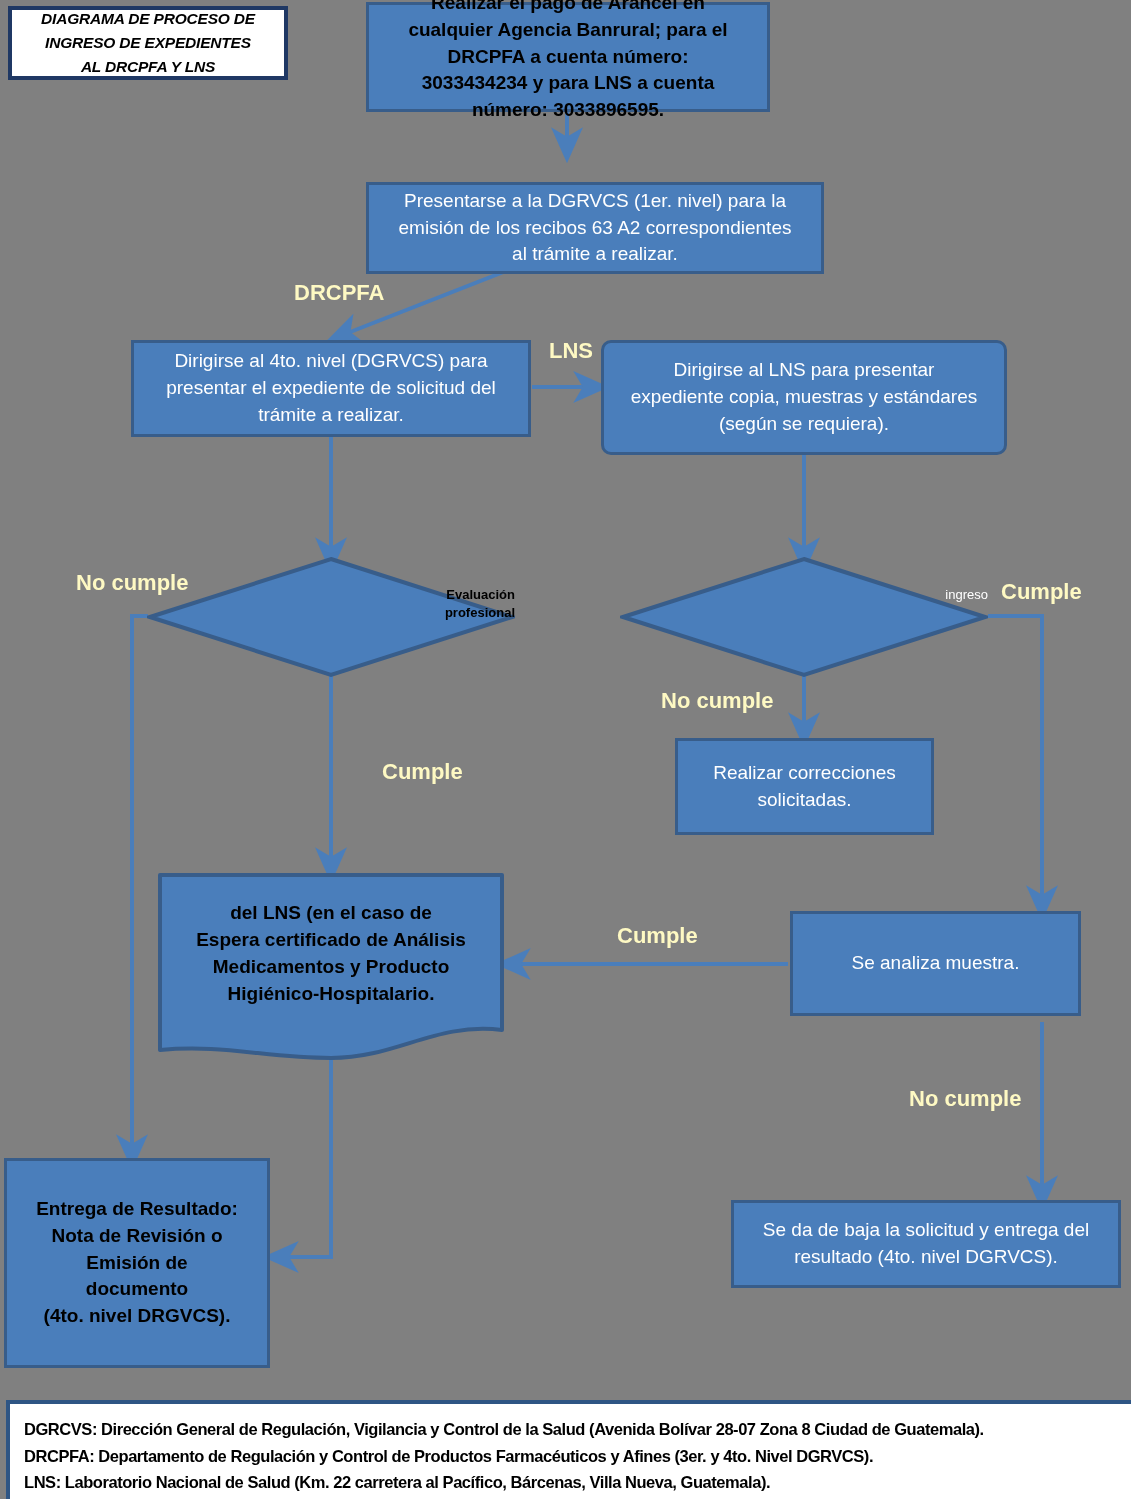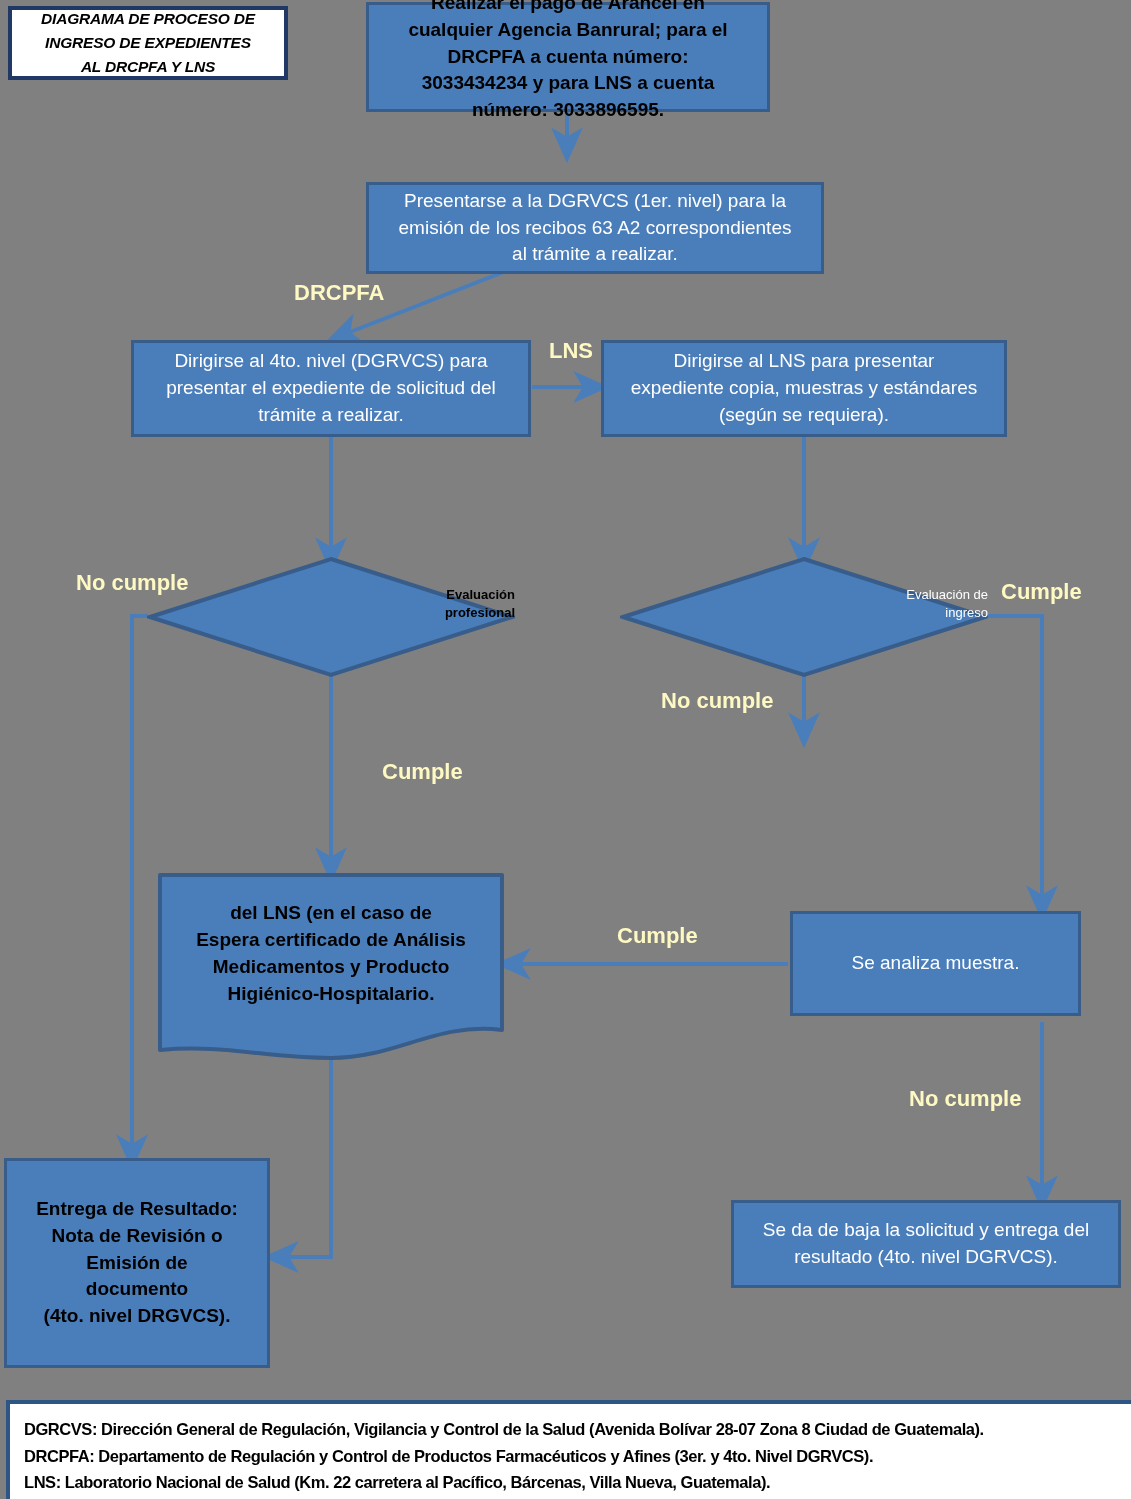--- a/index.html
+++ b/index.html
@@ -156,44 +156,46 @@
   </div>
 
   <div class="node proc" style="left:366px; top:169px; width:458px; height:92px;margin-top:13px;">
     <div class="txt">Presentarse a la DGRVCS (1er. nivel) para la emisión de los recibos 63 A2 correspondientes al trámite a realizar.</div>
   </div>
 
   <div class="node proc" style="left:131px; top:340px; width:400px; height:97px;">
     <div class="txt">Dirigirse al 4to. nivel (DGRVCS) para presentar el expediente de solicitud del trámite a realizar.</div>
   </div>
 
-  <div class="node proc" style="left:601px; top:340px; width:406px; height:97px;">
+  <div class="node proc" style="left:601px; top:340px; width:406px; height:115px;border-radius:10px;">
     <div class="txt">Dirigirse al LNS para presentar expediente copia, muestras y estándares (según se requiera).</div>
   </div>
 
   <div class="diamond-wrap" style="left:147px; top:556px; width:368px; height:122px;">
     <svg width="368" height="122" viewBox="0 0 368 122" style="position:absolute;left:0;top:0;">
       <polygon points="184,3 365,61 184,119 3,61" fill="#4a7ebb" stroke="#385d8a" stroke-width="4"></polygon>
     </svg>
     <div class="diamond-label black" style="top:30px;">
       <div>Evaluación</div>
       <div>profesional</div>
     </div>
   </div>
 
   <div class="diamond-wrap" style="left:620px; top:556px; width:368px; height:122px;">
     <svg width="368" height="122" viewBox="0 0 368 122" style="position:absolute;left:0;top:0;">
       <polygon points="184,3 365,61 184,119 3,61" fill="#4a7ebb" stroke="#385d8a" stroke-width="4"></polygon>
     </svg>
     <div class="diamond-label white" style="top:30px;">
-      <div>Evaluación de</div>
       <div>ingreso</div>
     </div>
   </div>
 
+  <div class="node proc" style="left:675px; top:738px; width:259px; height:97px;">
+    <div class="txt">Realizar correcciones solicitadas.</div>
+  </div>
 
   <div style="position:absolute; left:157px; top:872px; width:348px; height:193px;">
     <svg width="348" height="193" viewBox="0 0 348 193" style="position:absolute;left:0;top:0;">
       <path d="M3,3 L345,3 L345,158 C278,150 240,186 174,186 C110,186 66,172 3,178 Z" fill="#4a7ebb" stroke="#385d8a" stroke-width="4" stroke-linejoin="round"></path>
     </svg>
     <div class="doc-label" style="left:0; top:28px; width:348px;">
       <div>del LNS (en el caso de</div>
       <div>Espera certificado de Análisis</div>
       <div>Medicamentos y Producto</div>
       <div>Higiénico-Hospitalario.</div>

